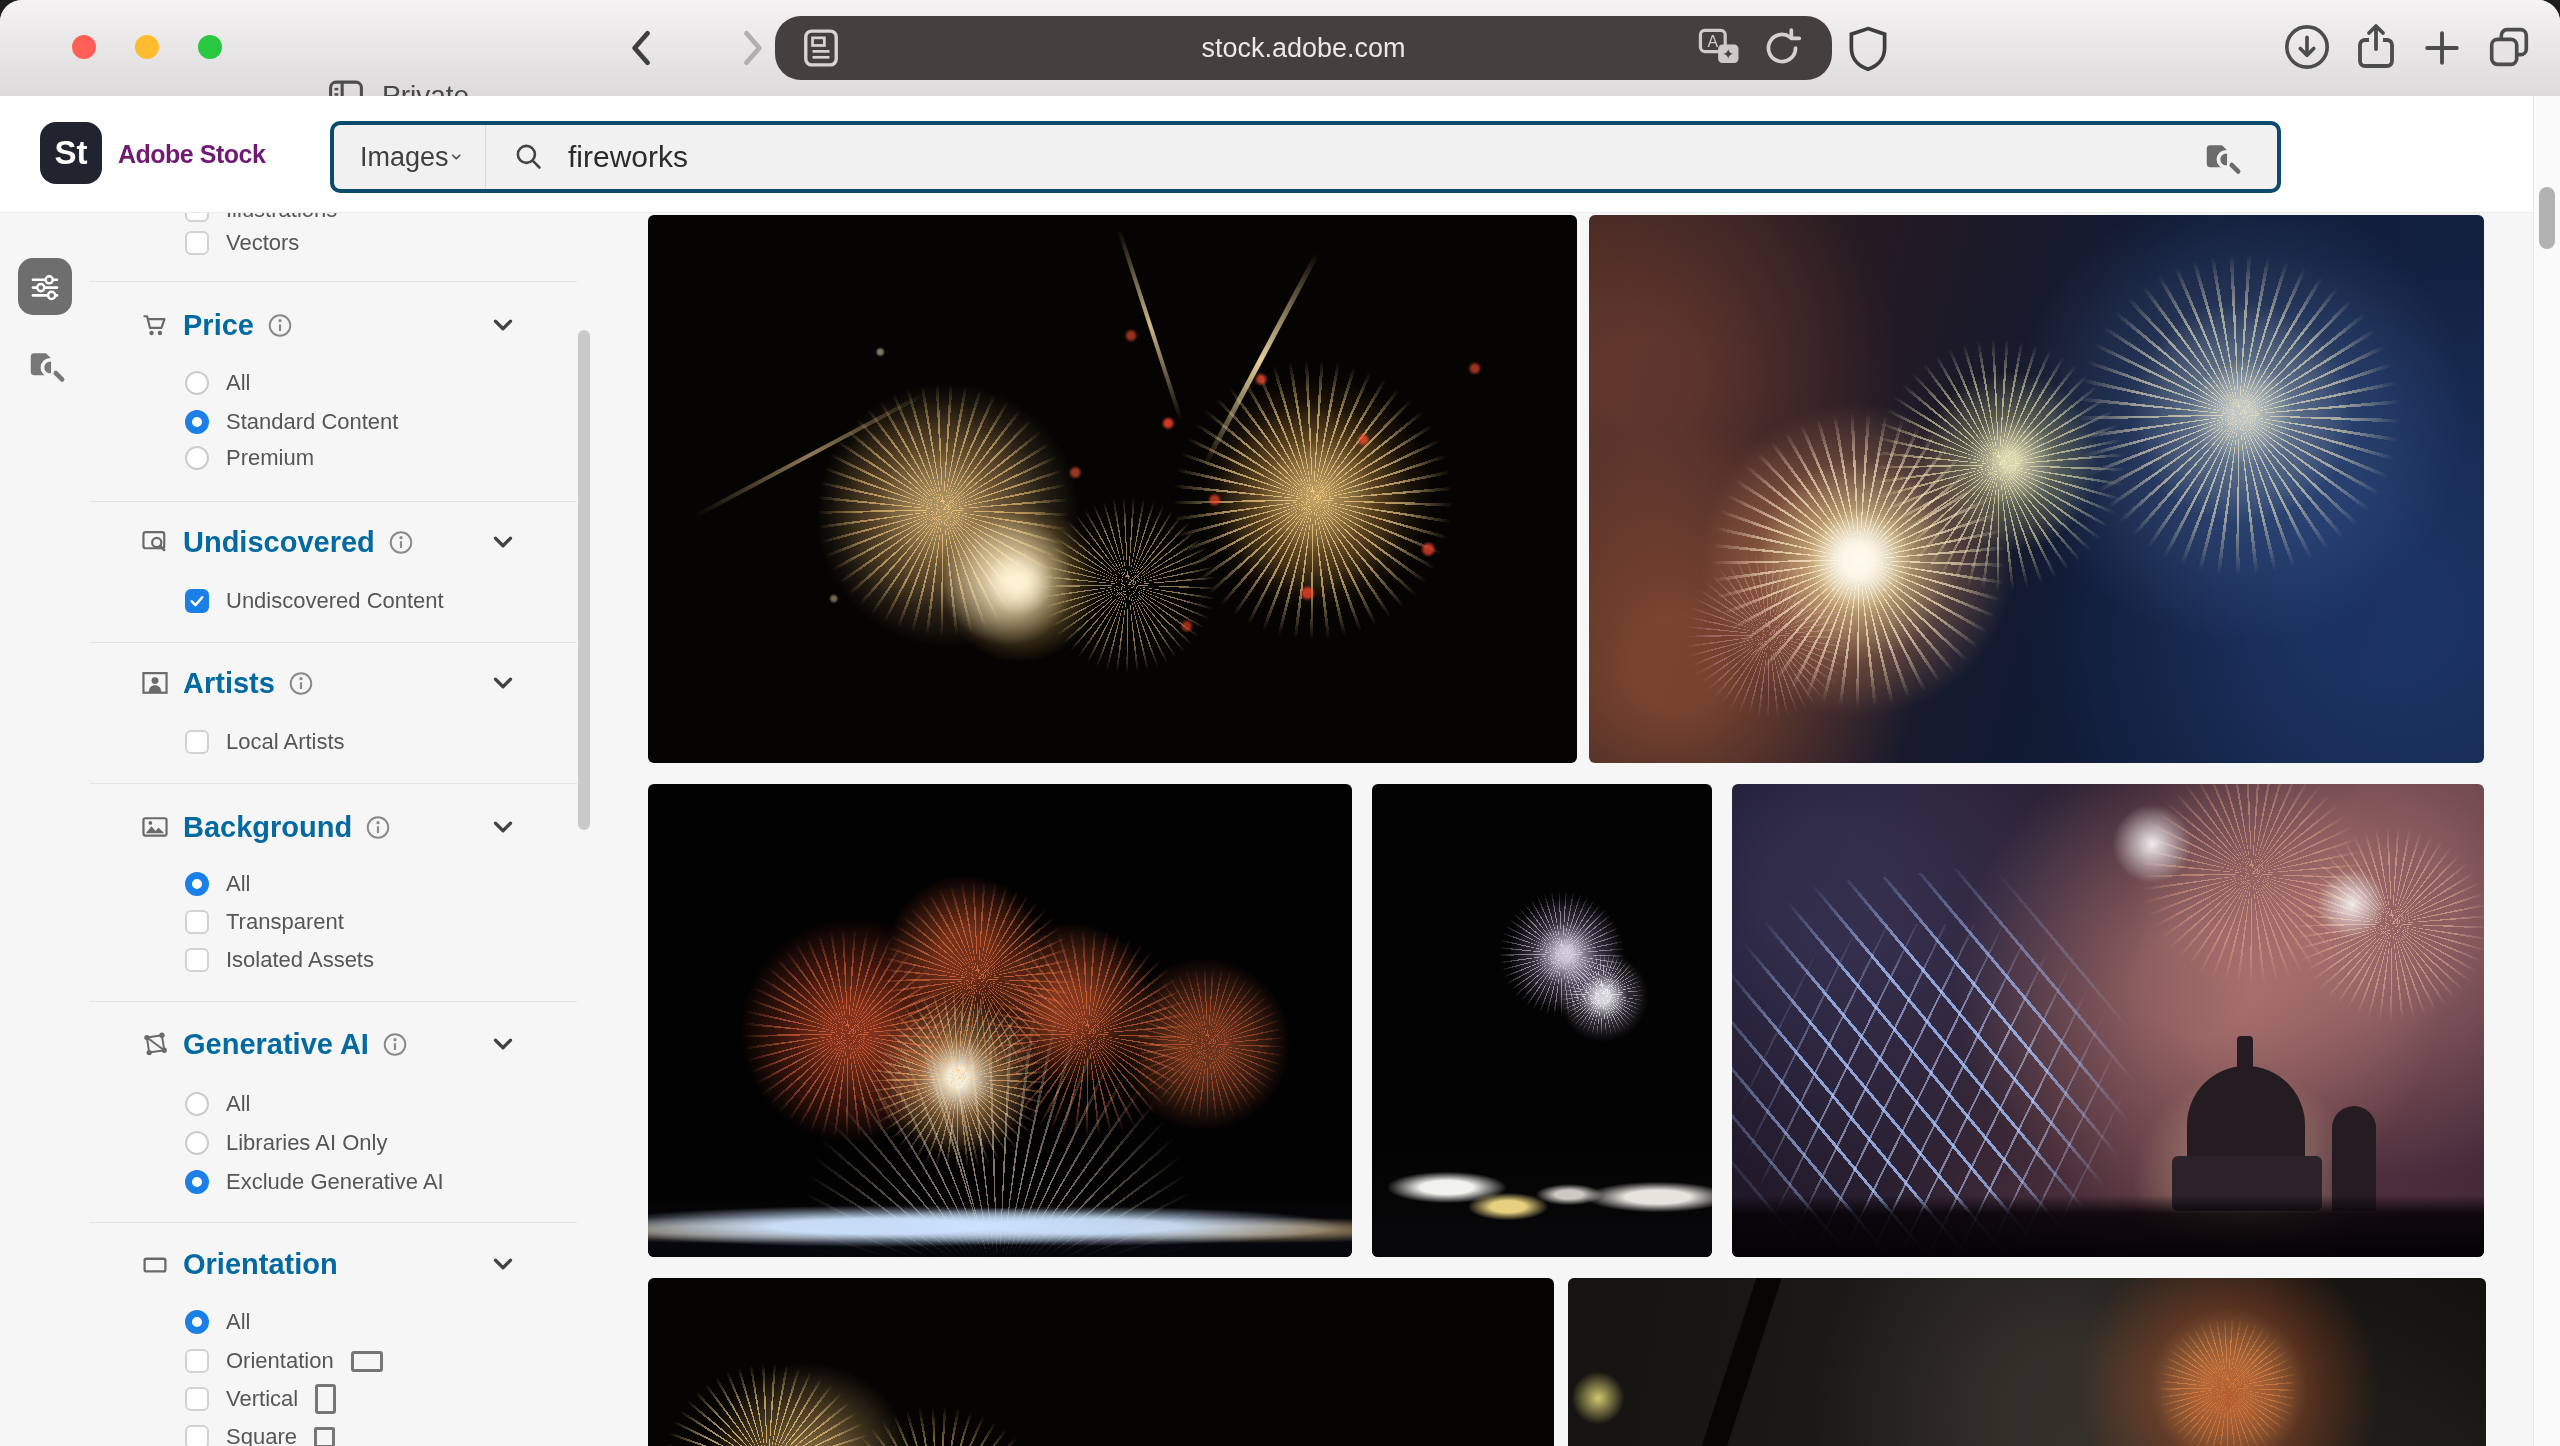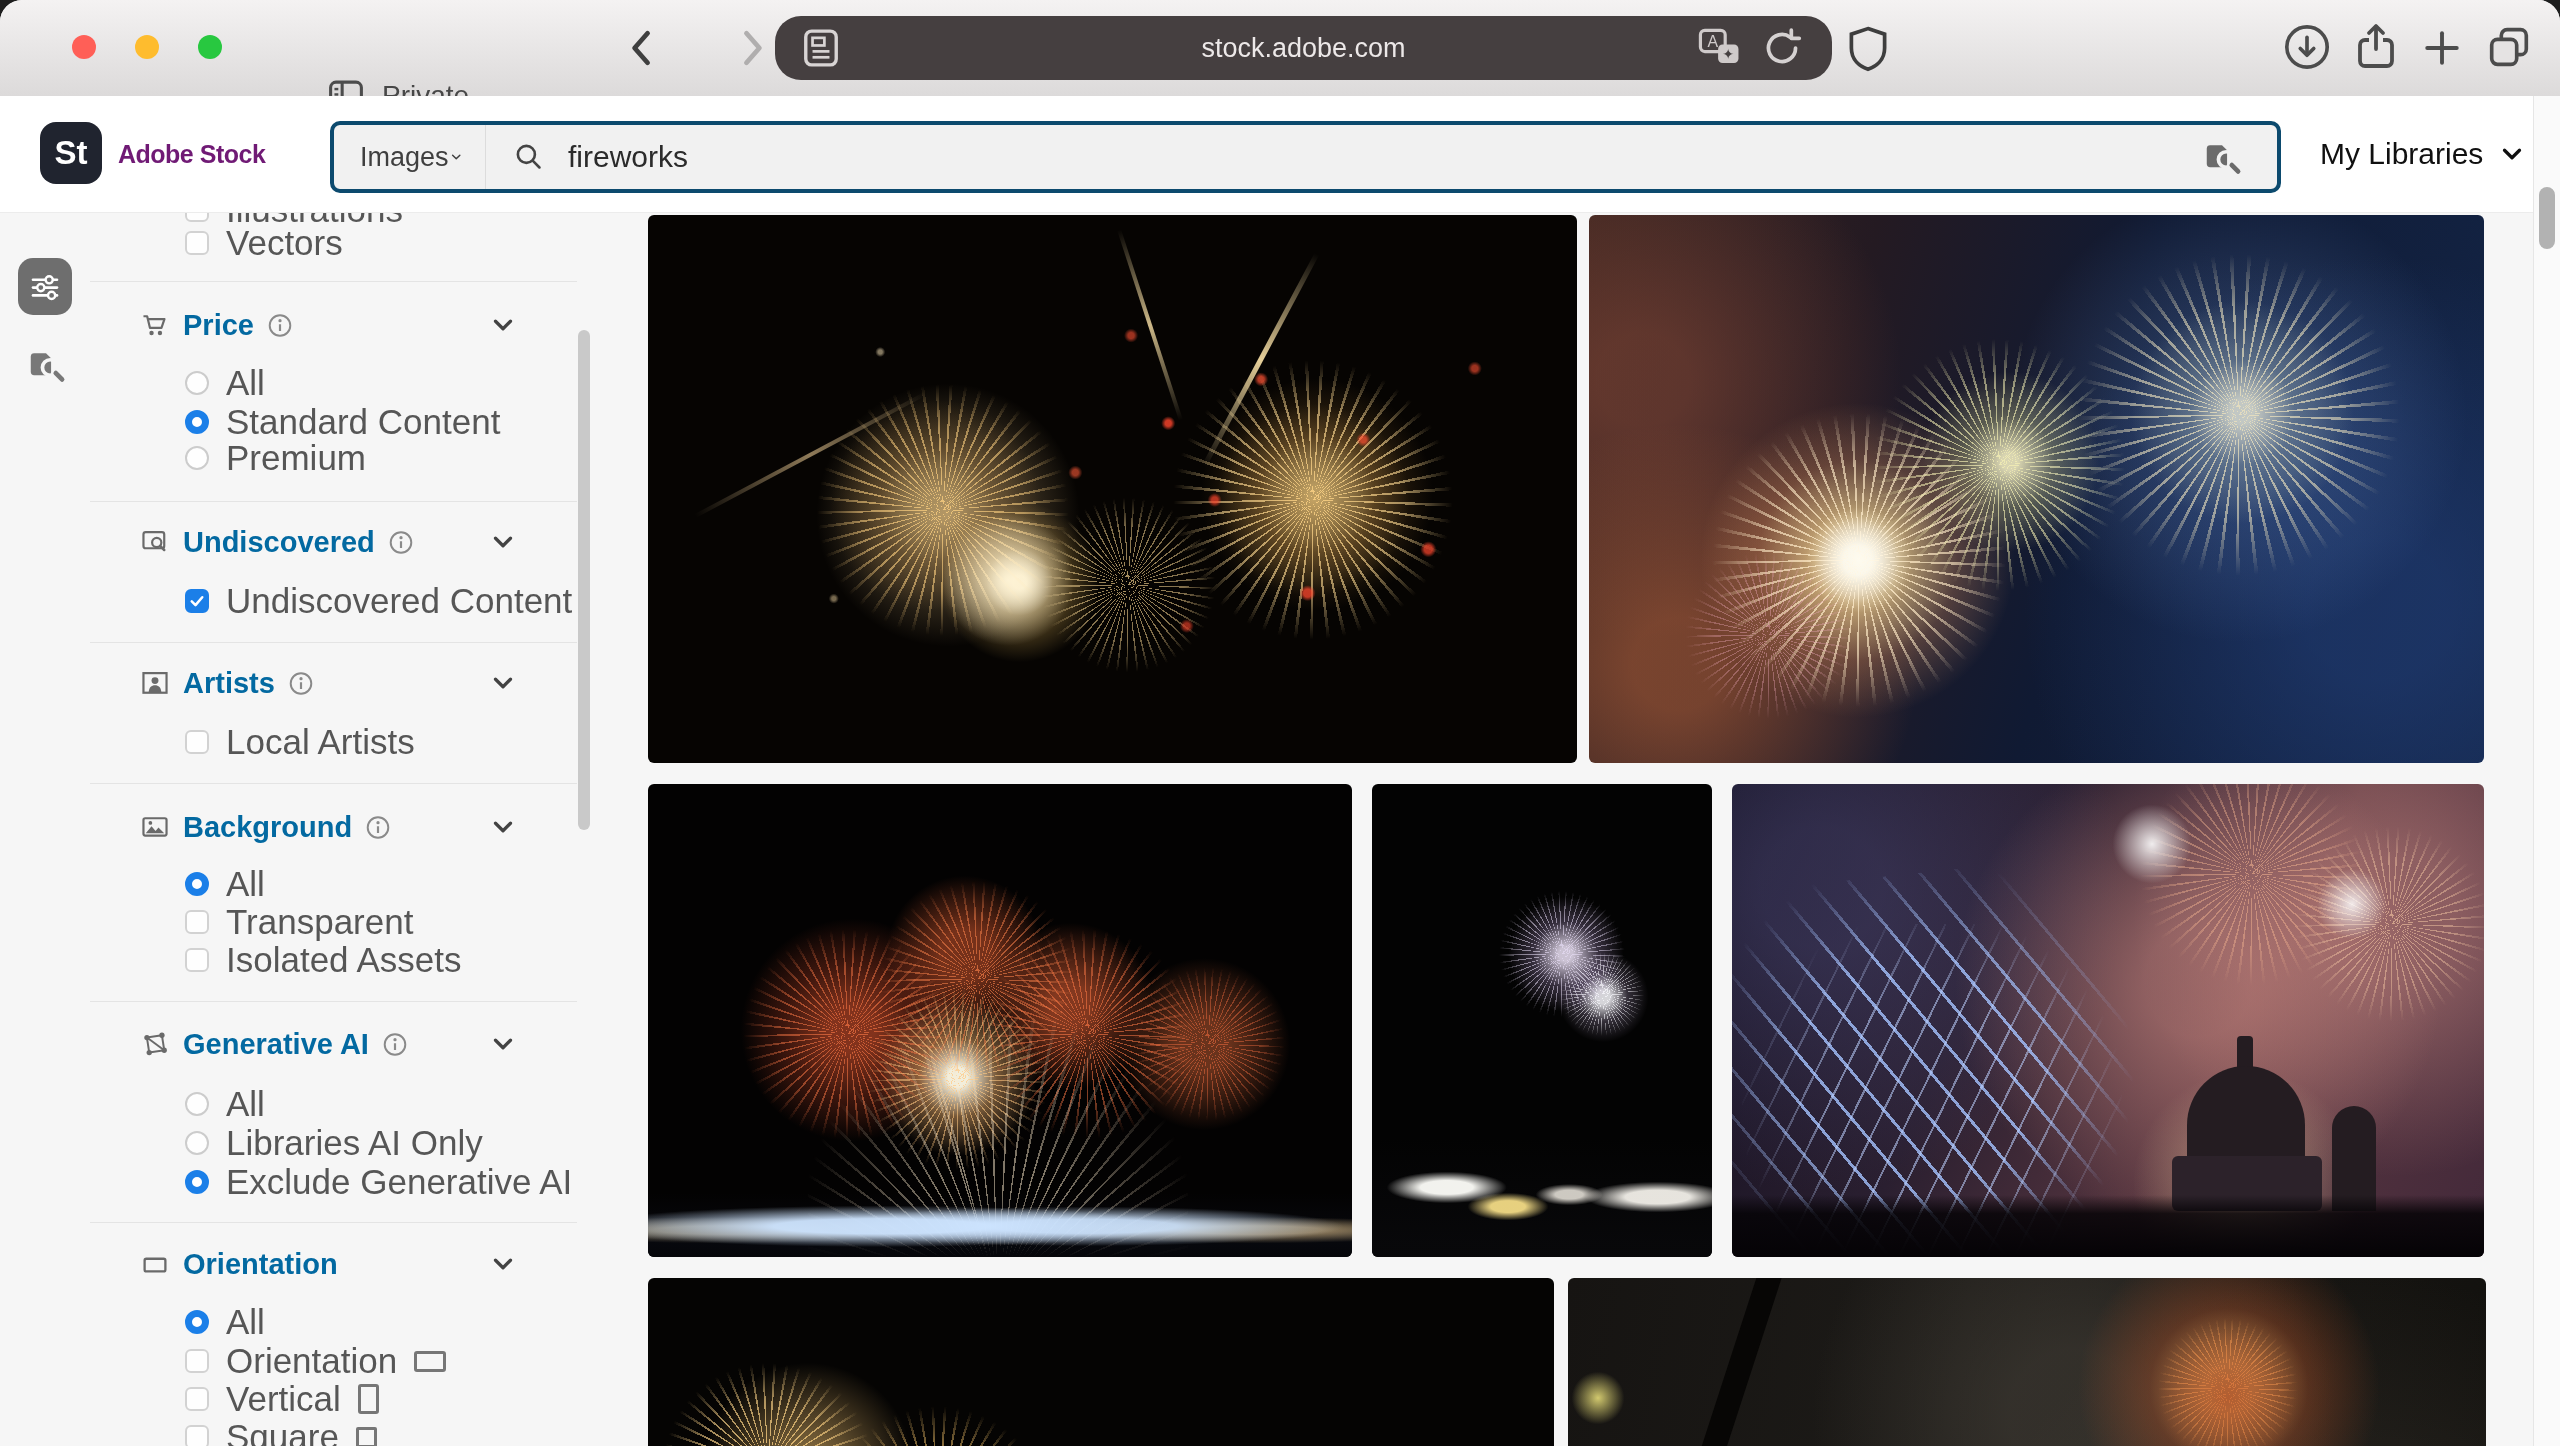--- a/index.html
+++ b/index.html
@@ -33,21 +33,21 @@
   .pg-track{position:absolute;top:96px;right:0;bottom:0;width:26px;background:#fafafa;border-left:1px solid #e6e6e6;z-index:5;}
   .pg-thumb{position:absolute;top:91px;left:5px;width:16px;height:62px;background:#b2b2b2;border-radius:8px;}
   
   .content{position:absolute;top:212px;left:0;right:0;bottom:0;background:#f6f6f6;overflow:hidden;}
   .rail-btn{position:absolute;left:18px;top:46px;width:54px;height:57px;background:#6e6e6e;border-radius:15px;
     display:flex;align-items:center;justify-content:center;}
   .rail-vs{position:absolute;left:24px;top:131px;color:#787878;}
   
   .fpanel{position:absolute;left:90px;top:0;width:520px;height:100%;overflow:hidden;}
   .f-row{position:absolute;left:95px;display:flex;align-items:center;gap:17px;transform:translateY(-50%);white-space:nowrap;}
-  .f-label{font-size:35px;color:#565656;}
+  .f-label{font-size:22px;color:#565656;}
   .f-head{position:absolute;left:50px;display:flex;align-items:center;gap:13px;transform:translateY(-50%);white-space:nowrap;}
   .f-title{font-size:29px;font-weight:bold;color:#0369a1;}
   .f-div{position:absolute;left:0;width:487px;height:1px;background:#e4e4e4;}
   .f-chev{position:absolute;left:398px;transform:translateY(-50%);color:#434343;}
   .hicon{color:#6a6a6a;}
   .cbox{width:24px;height:24px;border:2px solid #d2d2d2;border-radius:6px;background:#fefefe;box-sizing:border-box;flex:none;}
   .cbox.checked{background:#1b7fe8;border-color:#1b7fe8;display:flex;align-items:center;justify-content:center;}
   .radio{width:24px;height:24px;border:2px solid #cccccc;border-radius:50%;background:#fefefe;box-sizing:border-box;flex:none;}
   .radio.checked{border:7px solid #1b7fe8;background:#fff;}
   .rect-h{width:26px;height:15px;border:3px solid #767676;border-radius:3px;}
@@ -230,26 +230,20 @@
       </div>
       <div class="vsearch-btn">
         <svg width="44" height="44" viewBox="0 0 26 26" style="--cut:#f1f1f1">
           <path d="M4 8 a2 2 0 0 1 2 -2 h7 l3 3 v8 a2 2 0 0 1 -2 2 h-8 a2 2 0 0 1 -2 -2 Z" fill="#6b6b6b"></path>
           <circle cx="15.5" cy="14.5" r="4.6" fill="none" stroke="#f1f1f1" stroke-width="2.2"></circle>
           <line x1="18.8" y1="17.8" x2="22.5" y2="21.5" stroke="#6b6b6b" stroke-width="2.8" stroke-linecap="round"></line>
         </svg>
       </div>
     </div>
 
-    <div class="mylib">
-      <span>My Libraries</span>
-      <svg width="30" height="30" viewBox="0 0 24 24">
-        <path d="M6 9 L12 15 L18 9" fill="none" stroke="#101010" stroke-width="2.6" stroke-linecap="round" stroke-linejoin="round"></path>
-      </svg>
-    </div>
   </div>
 
   <div class="pg-track">
     <div class="pg-thumb"></div>
   </div>
 
   <div class="content">
 
     <div class="rail-btn">
       <svg width="36" height="36" viewBox="0 0 30 30">

